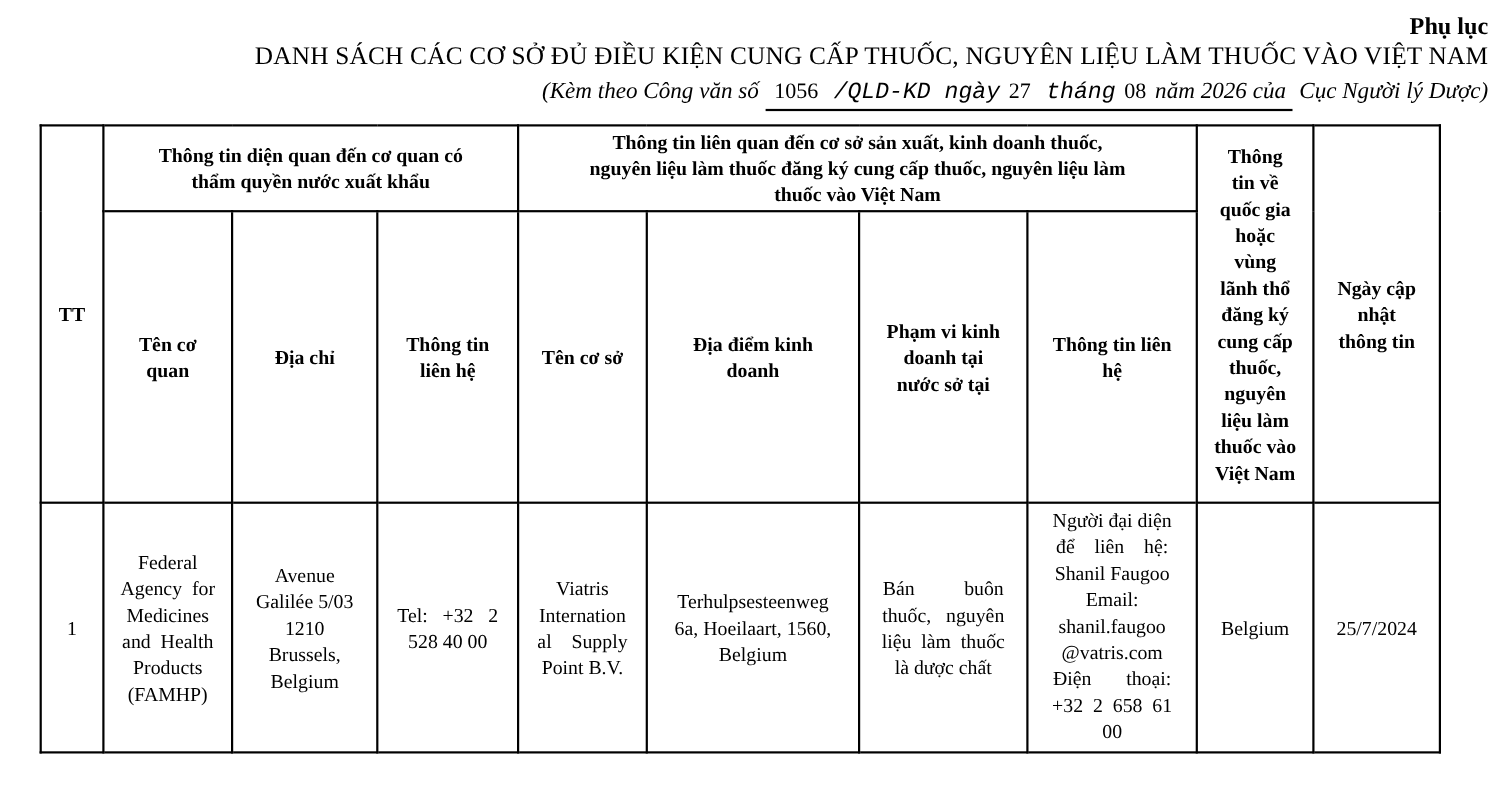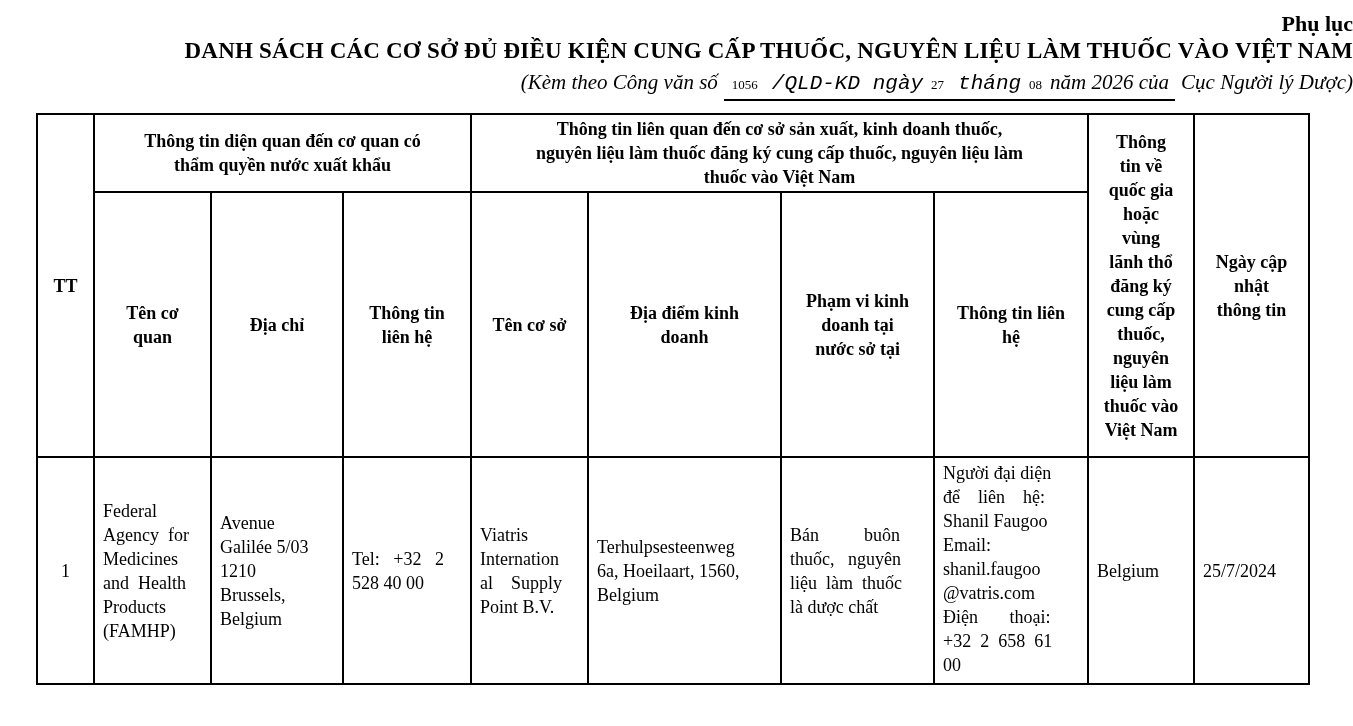--- a/index.html
+++ b/index.html
@@ -11,30 +11,30 @@
     font-family: "Liberation Serif", "DejaVu Serif", serif;
   }
   .page { width: 1353px; height: 726px; overflow: hidden; }
 
   
   .titles { text-align: right; padding-top: 11px; }
   .title-small {
     font-size: 22px; font-weight: bold; line-height: 26px;
   }
   .title-main {
-    font-size: 23px; font-weight: bold; line-height: 28px;
+    font-size: 23px; font-weight: normal; line-height: 28px;
     letter-spacing: 0.2px;
   }
   .subtitle {
     font-size: 21px; font-style: italic; line-height: 26px;
     margin-top: 4px;
   }
   .subtitle .filled-num {
     font-style: normal;
-    font-size: 13px;
+    font-size: 20px;
     padding: 0 2px;
   }
   .subtitle .blank-line {
     border-bottom: 2px solid #000;
     padding: 0 6px 5px 6px;
   }
   .subtitle .gap-sm { margin-left: 6px; }
   .subtitle .gap-md { margin-left: 12px; font-family: Liberation Mono, monospace; }
 
   
@@ -53,21 +53,21 @@
   }
   .doc-table th {
     font-weight: bold;
     font-size: 18px;
     line-height: 24px;
     text-align: center;
   }
   .doc-table td {
     font-size: 18px;
     line-height: 24px;
-    text-align: left;
+    text-align: center;
   }
   tr.row-group  { height: 77px; }
   tr.row-sub    { height: 265px; }
   tr.row-data   { height: 227px; }
   td.cell-tt { text-align: center; }
   td.cell-contact2 { vertical-align: top; padding-top: 3px; }
 </style>
 </head>
 <body>
 

